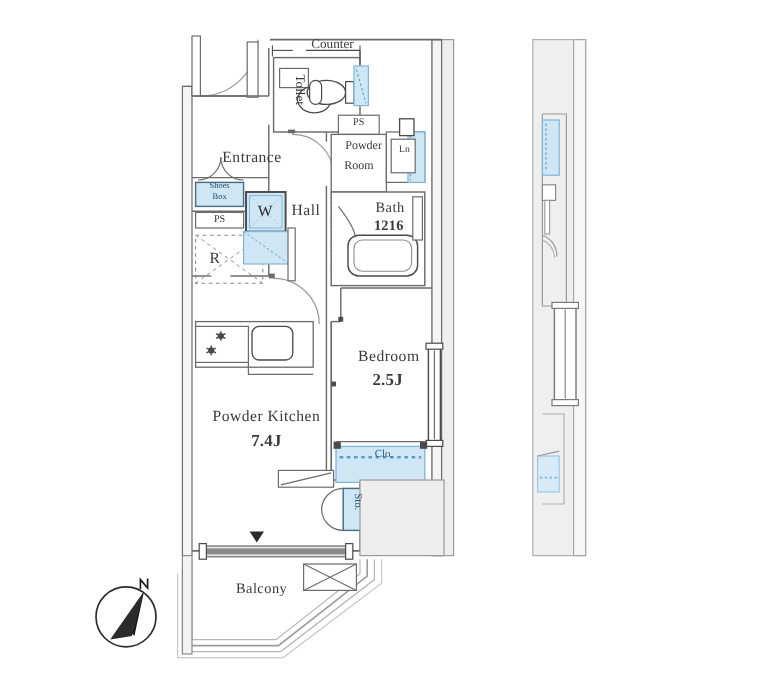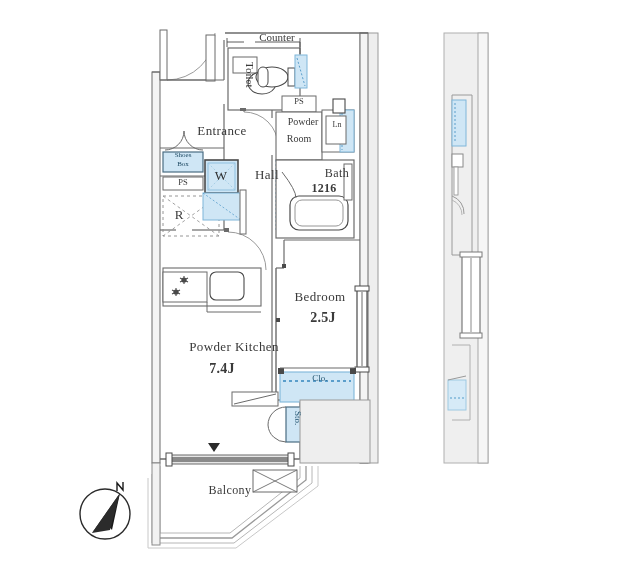--- a/index.html
+++ b/index.html
@@ -27,21 +27,21 @@
   }
   .lbl {
     position: absolute;
     color: #3a3a3a;
     font-family: "Liberation Serif", serif;
     white-space: nowrap;
     line-height: 1.05;
     user-select: none;
   }
   .lbl.ctr { transform: translateX(-50%); }
-  .room-name { font-size: 13px; letter-spacing: 0.4px; margin-left: 12px; }
+  .room-name { font-size: 13px; letter-spacing: 0.4px; }
   .room-area { font-size: 14px; font-weight: 700; letter-spacing: 0.2px; }
   .small-label { font-size: 8.5px; letter-spacing: 0px; }
   .tiny-label { font-size: 7px; letter-spacing: 0px; }
   .vert {
     writing-mode: vertical-rl;
     text-orientation: mixed;
   }
   .caption-jp {
     font-family: "DejaVu Sans", sans-serif;
     font-size: 22px;
@@ -325,21 +325,21 @@
   <div class="lbl room-name ctr" style="left:255px; top:168px;">Hall</div>
 
   <div class="lbl small-label vert" style="left:243px; top:62px; font-size:11px;">Toilet</div>
 
   <div class="lbl small-label ctr" style="left:303px; top:117px; font-size:10px;">Powder</div>
   <div class="lbl small-label ctr" style="left:299px; top:134px; font-size:10px;">Room</div>
 
   <div class="lbl room-name ctr" style="left:325px; top:167px; font-size:12px;">Bath</div>
   <div class="lbl room-area ctr" style="left:324px; top:182px; font-size:12px;">1216</div>
 
-  <div class="lbl room-name ctr" style="left:308px; top:290px;">Bedroom</div>
+  <div class="lbl room-name ctr" style="left:324px; top:290px;">Bedroom</div>
   <div class="lbl room-area ctr" style="left:323px; top:311px;">2.5J</div>
 
   <div class="lbl room-name ctr" style="left:222px; top:340px;">Powder Kitchen</div>
   <div class="lbl room-area ctr" style="left:222px; top:362px;">7.4J</div>
 
   <div class="lbl room-name ctr" style="left:218px; top:484px; font-size:12px;">Balcony</div>
 
   <div class="lbl small-label ctr" style="left:277px; top:32px; font-size:11px;">Counter</div>
 
   <div class="lbl tiny-label ctr" style="left:183px; top:152px; color:#1f4a63;">Shoes</div>

